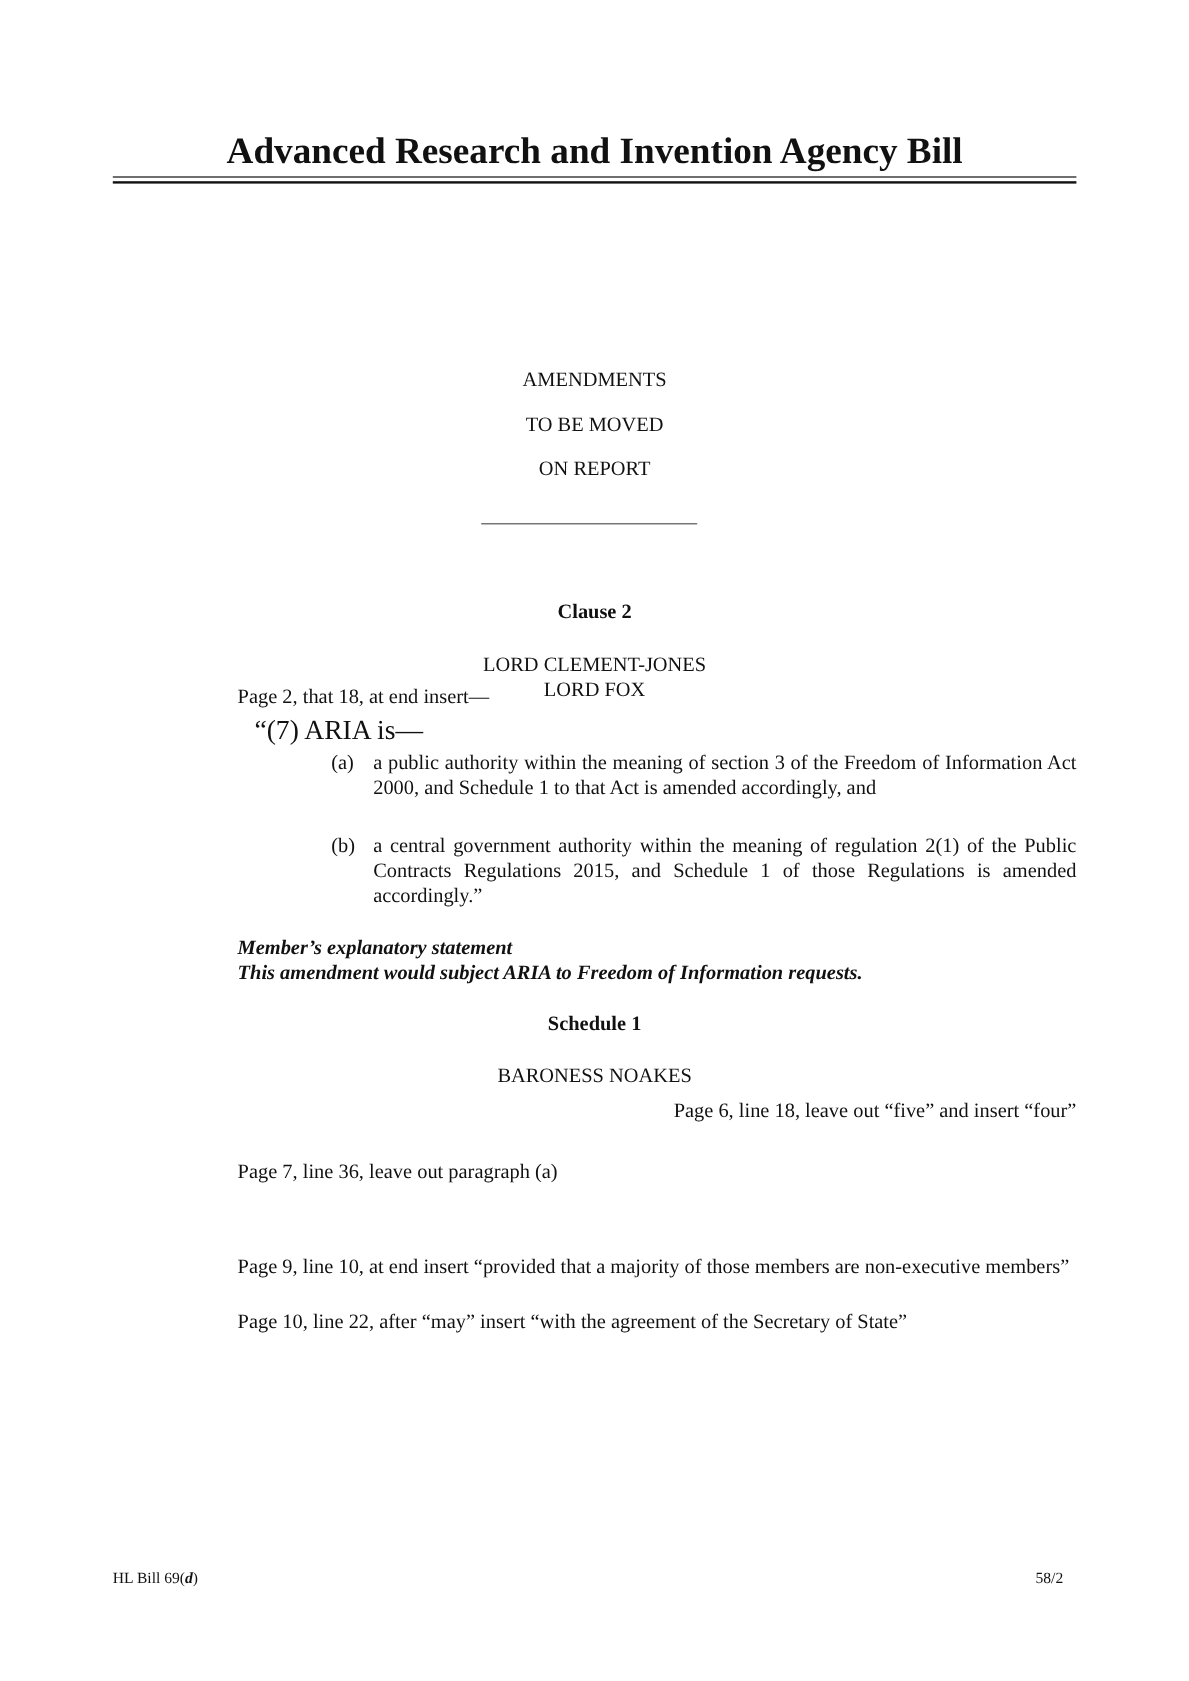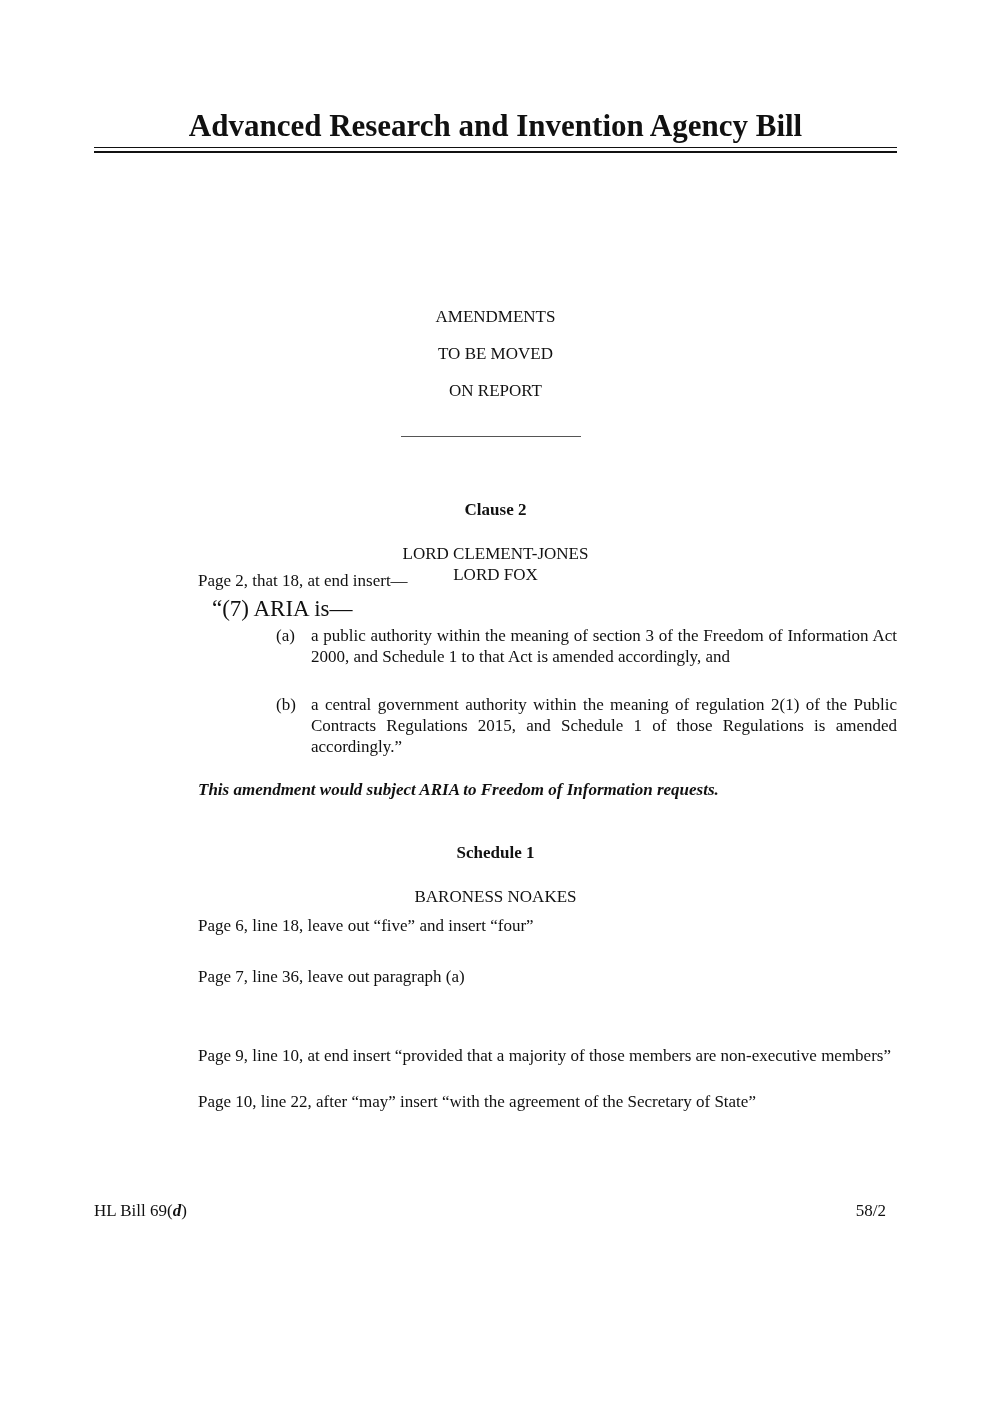--- a/index.html
+++ b/index.html
@@ -19,21 +19,21 @@
   .heading { font-weight: bold; font-size: 17px; }
   .names { font-size: 17px; line-height: 21px; }
   .body-text { position: absolute; left: 198px; width: 699px; font-size: 17px; line-height: 21px; }
   .just { text-align: justify; margin-top: 28px; }
   .quote-line { position: absolute; left: 212px; font-size: 23px; line-height: 21px; }
   .item { position: absolute; left: 276px; width: 621px; font-size: 17px; line-height: 21px; }
   .item .lbl { position: absolute; left: 0; top: 0; }
   .item .txt { margin-left: 35px; text-align: justify; }
   .bi { font-weight: bold; font-style: italic; }
   .it { font-style: italic; font-weight: bold; }
-  .footer { position: absolute; top: 1200px; font-size: 17px; line-height: 21px; }
+  .footer { position: absolute; top: 1304px; font-size: 13px; line-height: 21px; }
 </style>
 </head>
 <body>
 
 <div class="title">Advanced Research and Invention Agency Bill</div>
 <div class="rule-thin"></div>
 <div class="rule-thick"></div>
 
 <div class="center hdr">
   <div>AMENDMENTS</div>
@@ -53,26 +53,27 @@
 <div class="item" style="top:625px;">
   <span class="lbl">(a)</span>
   <div class="txt">a public authority within the meaning of section 3 of the Freedom of Information Act 2000, and Schedule 1 to that Act is amended accordingly, and</div>
 </div>
 <div class="item" style="top:694px;">
   <span class="lbl">(b)</span>
   <div class="txt">a central government authority within the meaning of regulation 2(1) of the Public Contracts Regulations 2015, and Schedule 1 of those Regulations is amended accordingly.”</div>
 </div>
 
 <div class="body-text" style="top:779px;">
+  <div class="bi">Member’s explanatory statement</div>
   <div class="it">This amendment would subject ARIA to Freedom of Information requests.</div>
 </div>
 
 <div class="center heading" style="top:843px;">Schedule 1</div>
 <div class="center names" style="top:886px;">
   <div>BARONESS NOAKES</div>
 </div>
-<div class="body-text" style="top:915px;">Page 6, line 18, leave out “five” and insert “four”</div>
+<div class="body-text" style="top:915px;text-align:right;">Page 6, line 18, leave out “five” and insert “four”</div>
 <div class="body-text" style="top:966px;">Page 7, line 36, leave out paragraph (a)</div>
 <div class="body-text just" style="top:1017px;">Page 9, line 10, at end insert “provided that a majority of those members are non-executive members”</div>
 <div class="body-text" style="top:1091px;">Page 10, line 22, after “may” insert “with the agreement of the Secretary of State”</div>
 
 <div class="footer" style="left:94px;"><span>HL Bill 69(</span><span class="it">d</span><span>)</span></div>
 <div class="footer" style="right:105px;">58/2</div>
 
 </body></html>

